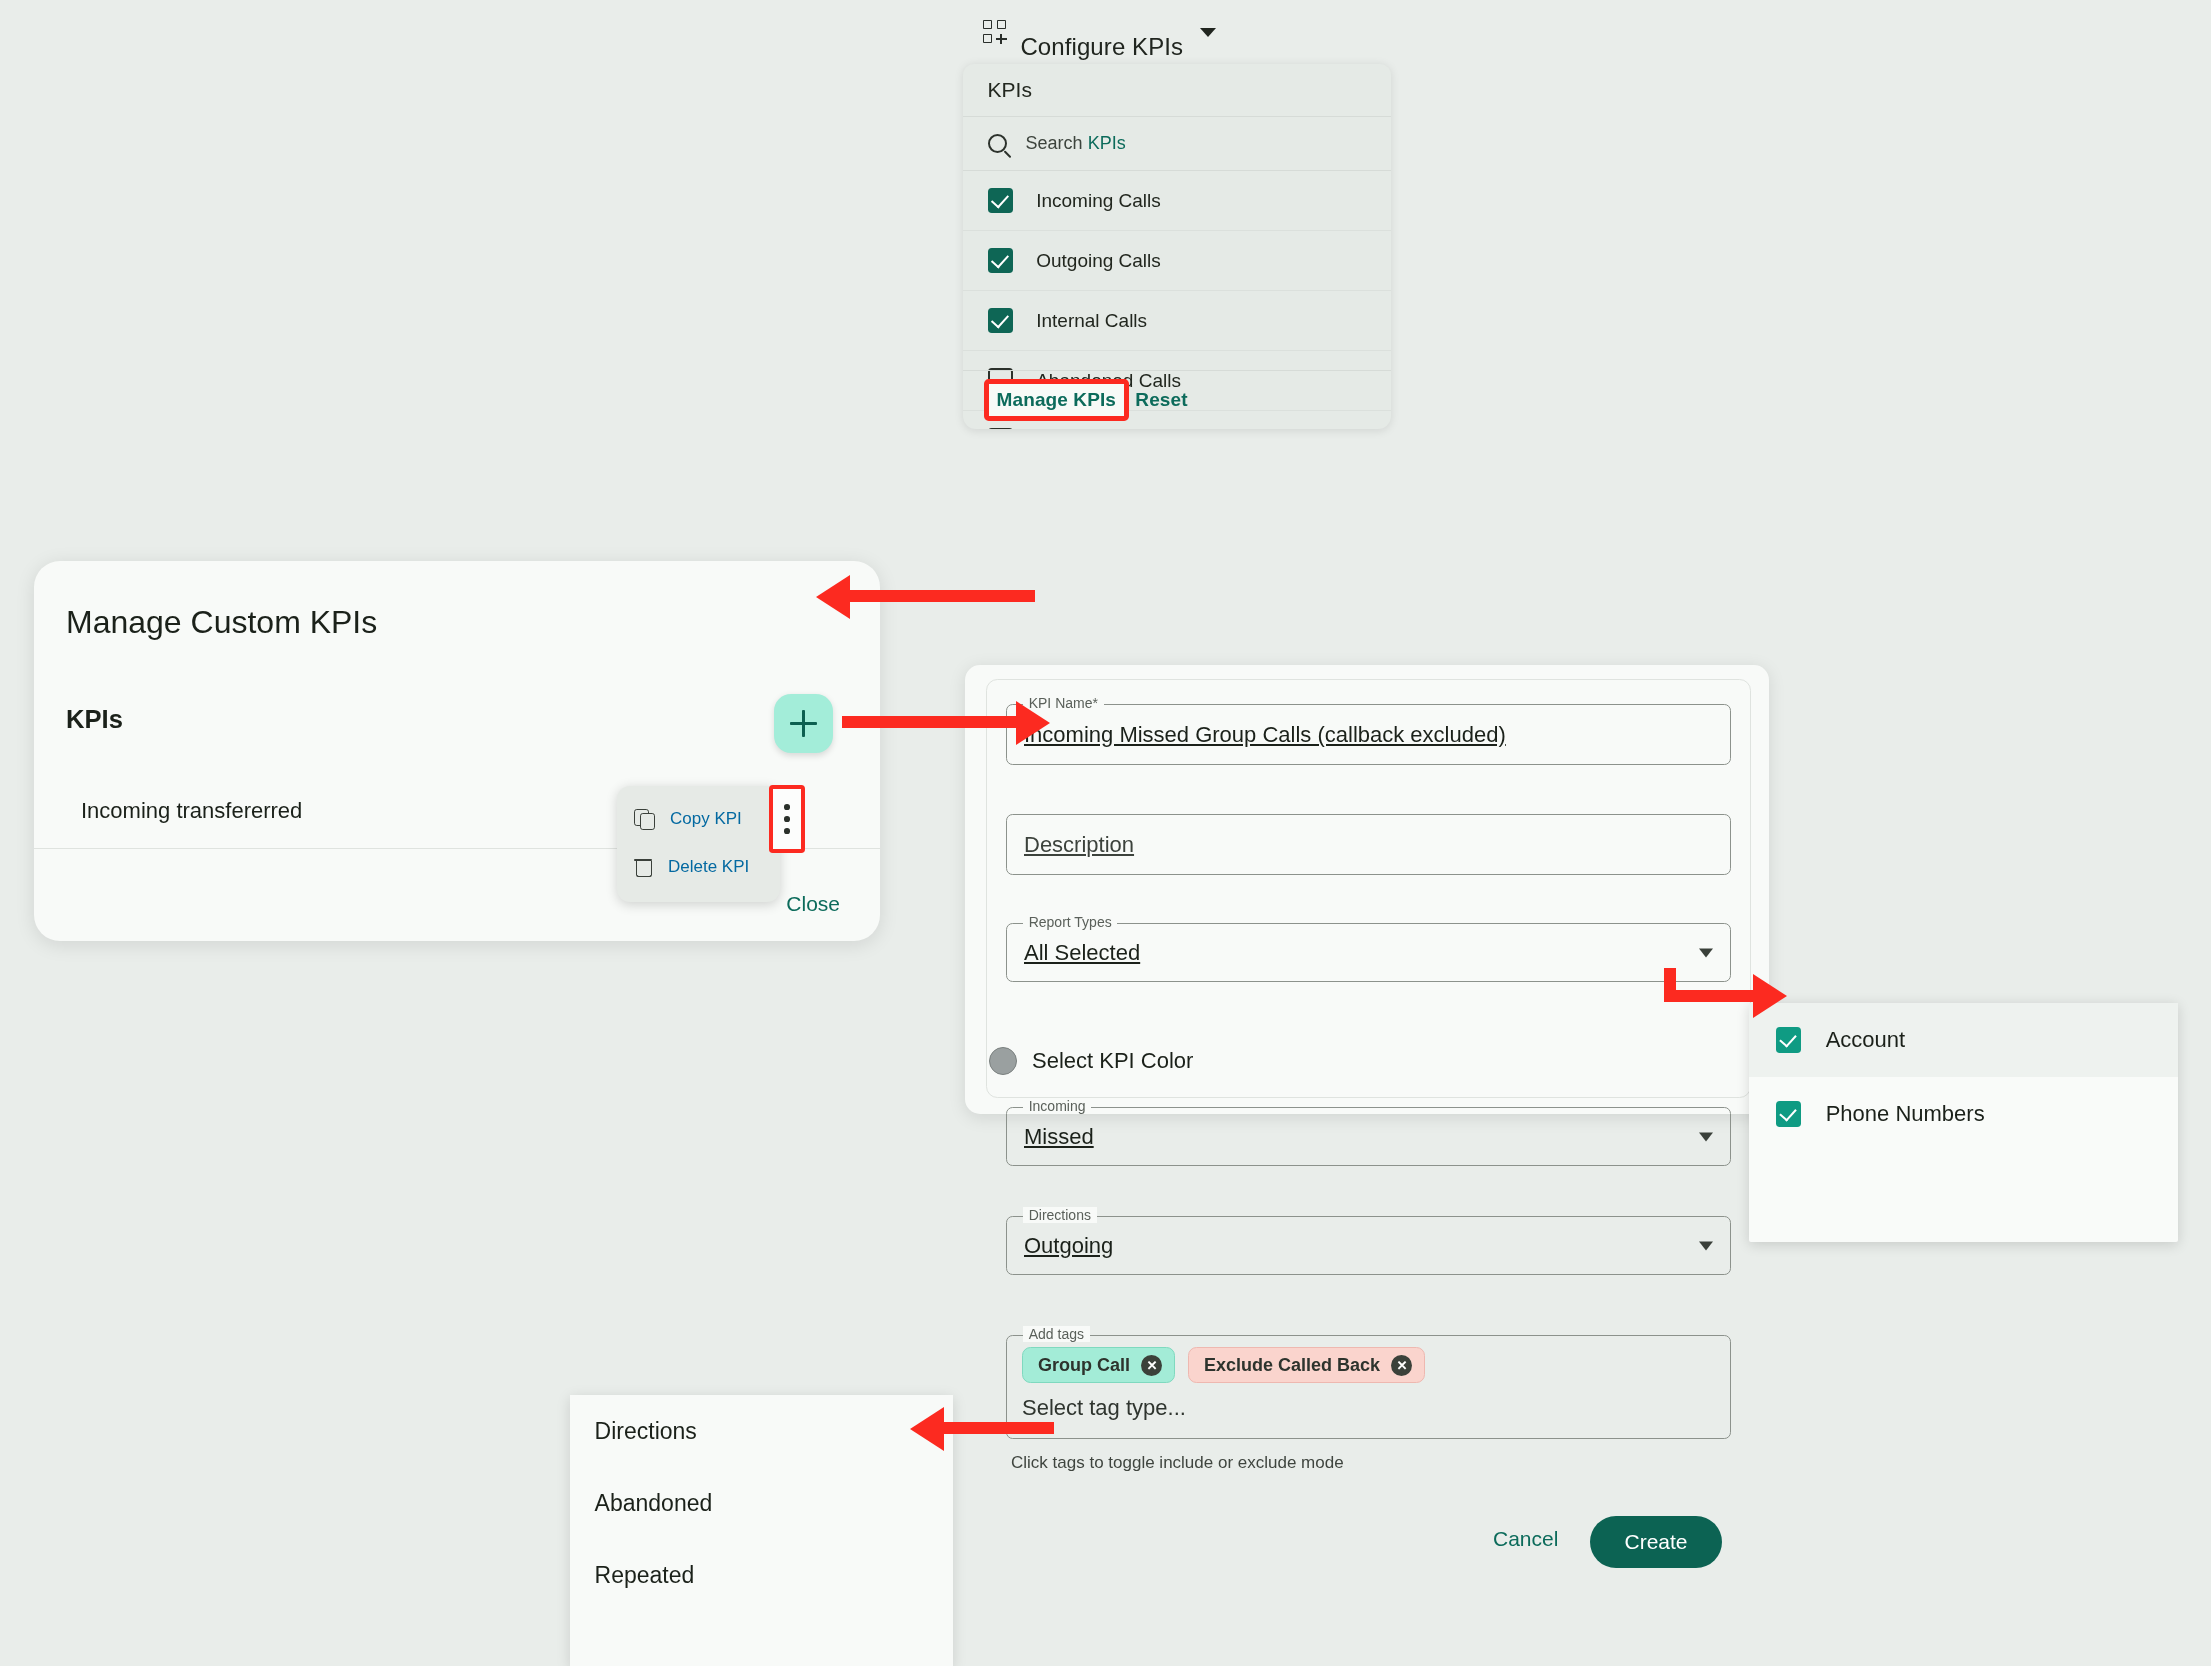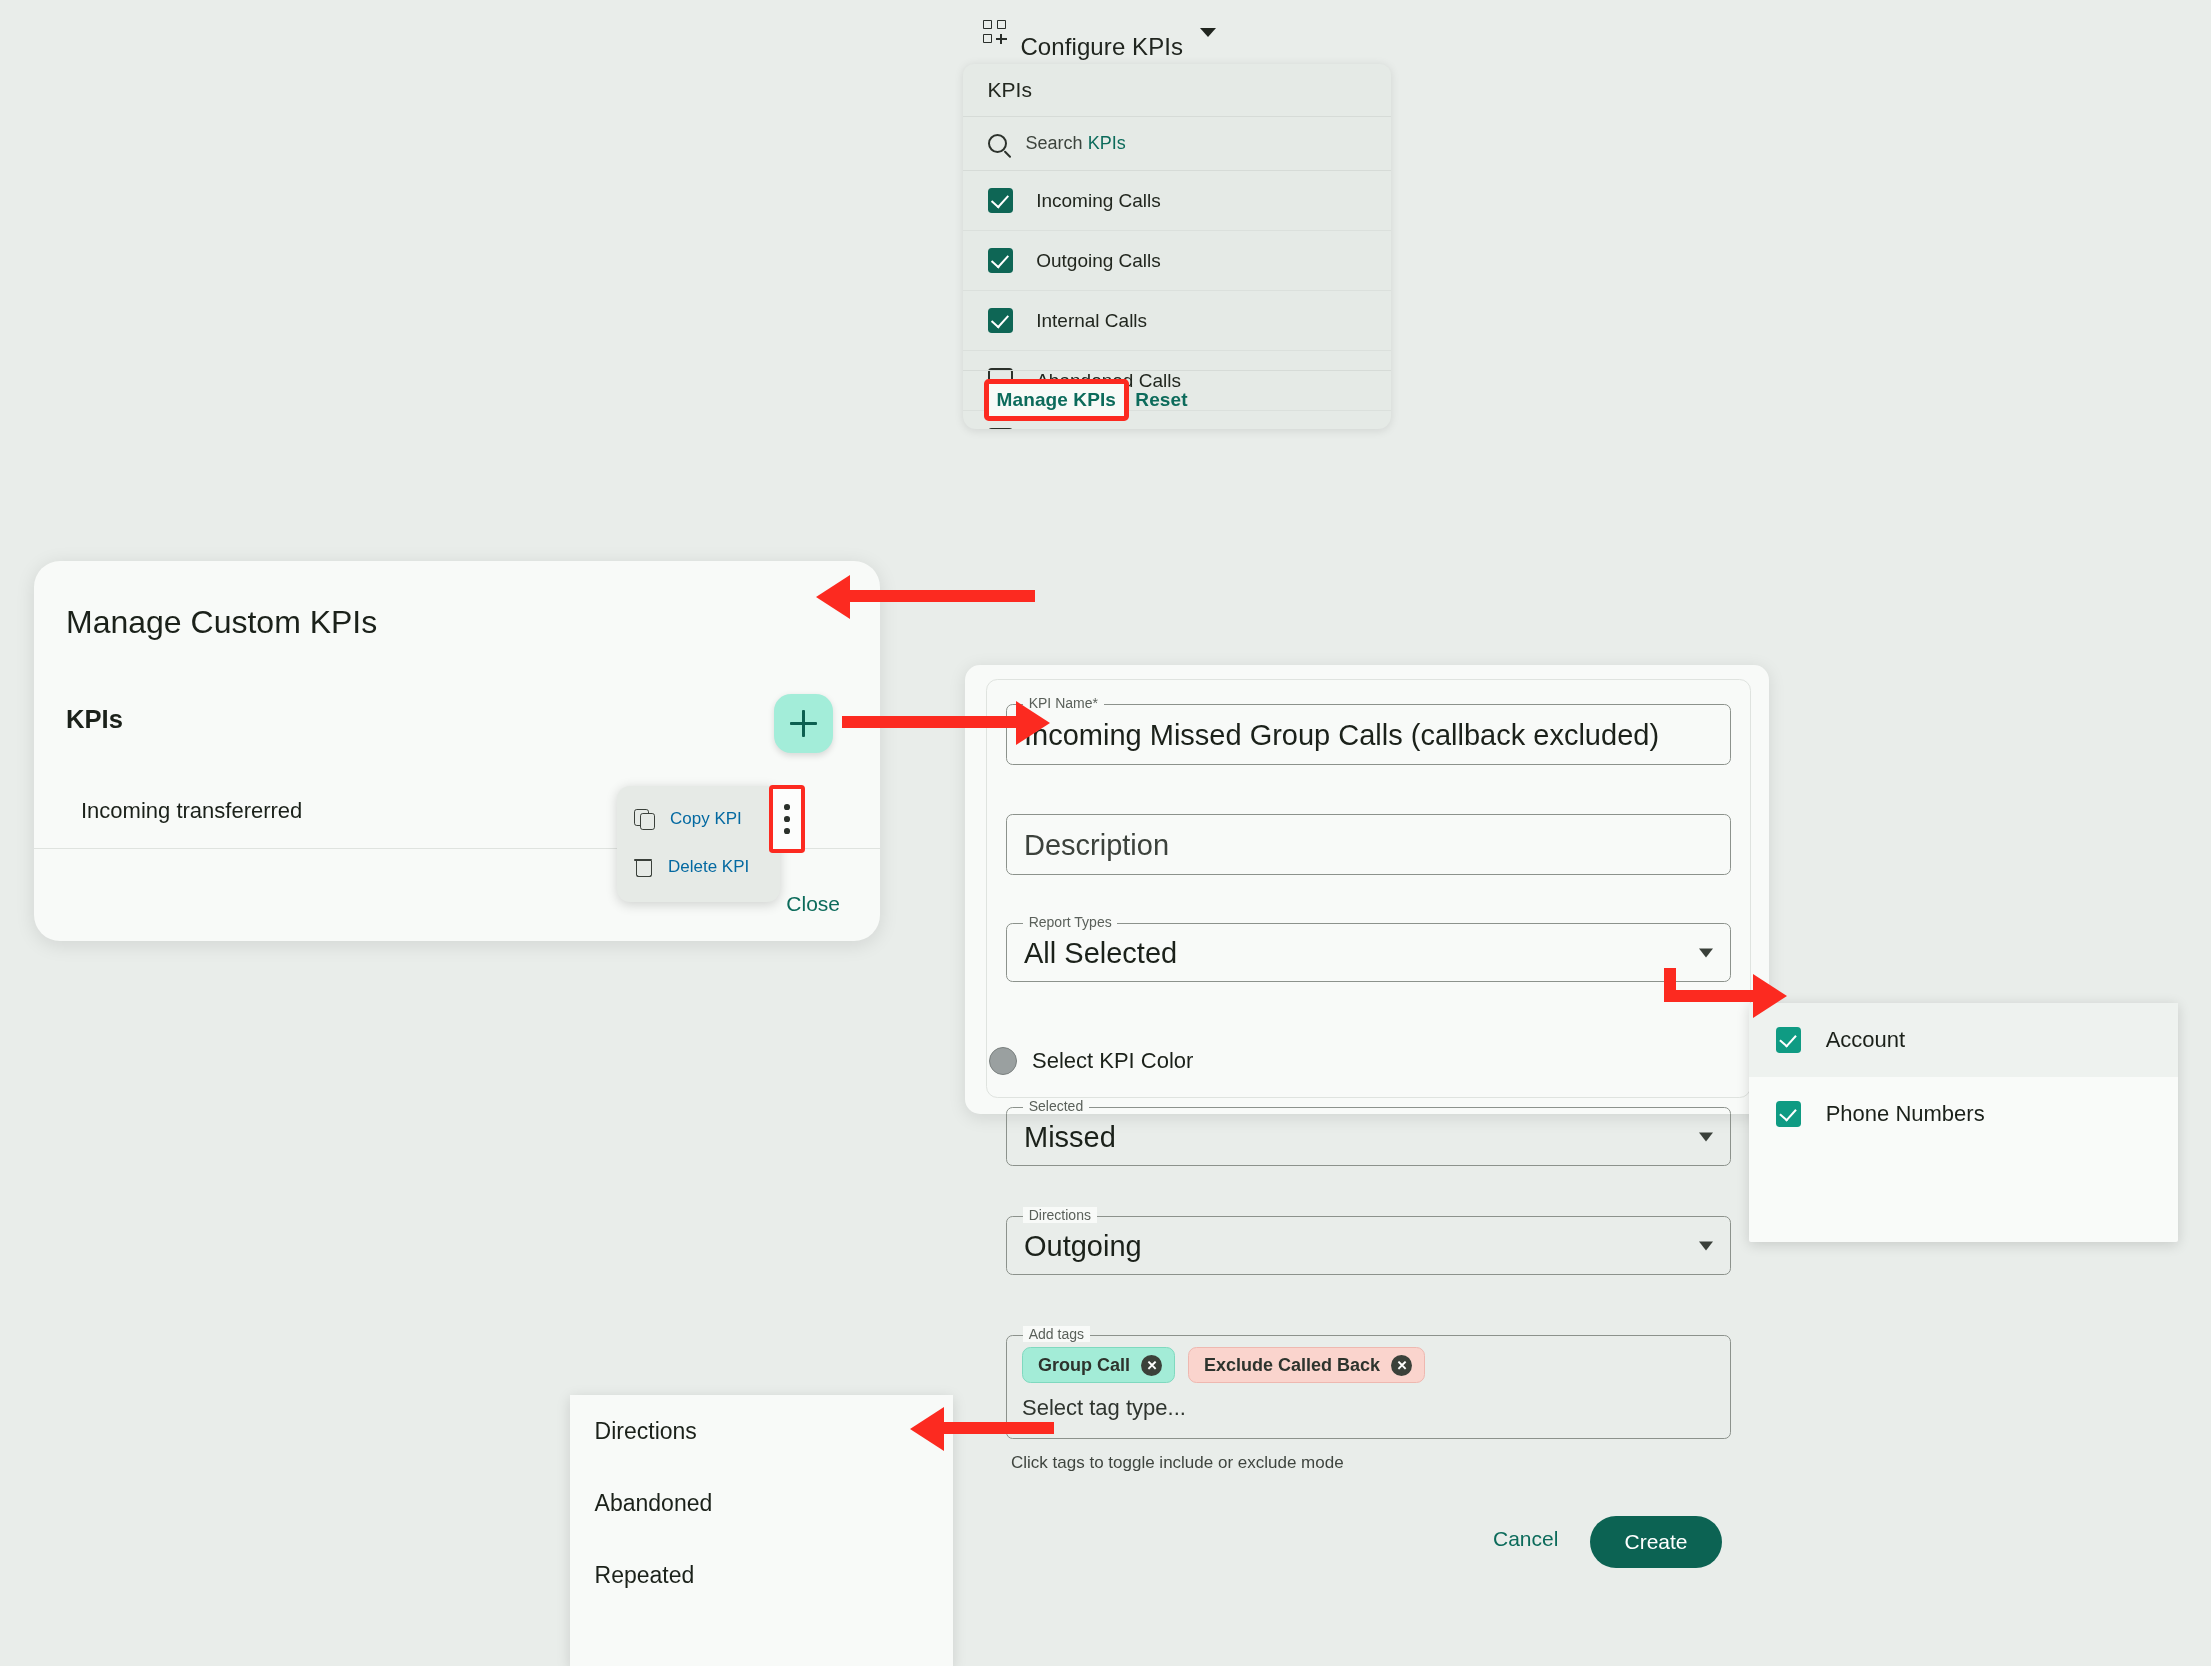--- a/index.html
+++ b/index.html
@@ -195,21 +195,21 @@
     position: absolute; border: 0.9px solid #8c928c; border-radius: 6.6px;
     background: transparent;
   }
   .field-label {
     position: absolute; top: -10.4px; left: 16px;
     padding: 0 5.7px; background: #f8faf8;
     font-size: 14px; color: #5a605a;
   }
   .field-value {
     position: absolute; left: 17px; top: 50%; transform: translateY(-50%);
-    font-size: 29px; color: #1b211a;
+    font-size: 22px; color: #1b211a; text-decoration: underline;
   }
   .field-value.ph { color: #3c423c; }
   .sel-caret {
     position: absolute; right: 17px; top: 50%; transform: translateY(-50%);
     width: 0; height: 0; border-left: 7.6px solid transparent;
     border-right: 7.6px solid transparent; border-top: 9.5px solid #3a403a;
   }
 
   .f-name { left: 1006px; top: 704px; width: 725px; height: 61px; }
   .f-desc { left: 1006px; top: 814px; width: 725px; height: 61px; }
@@ -430,21 +430,21 @@
     <span class="field-value">All Selected</span>
     <span class="sel-caret"></span>
   </div>
 
   <div class="color-row">
     <span class="color-swatch"></span>
     <span>Select KPI Color</span>
   </div>
 
   <div class="field f-status">
-    <span class="field-label">Selected</span>
+    <span class="field-label">Incoming</span>
     <span class="field-value">Missed</span>
     <span class="sel-caret"></span>
   </div>
 
   <div class="field f-dir">
     <span class="field-label">Directions</span>
     <span class="field-value">Outgoing</span>
     <span class="sel-caret"></span>
   </div>
 

